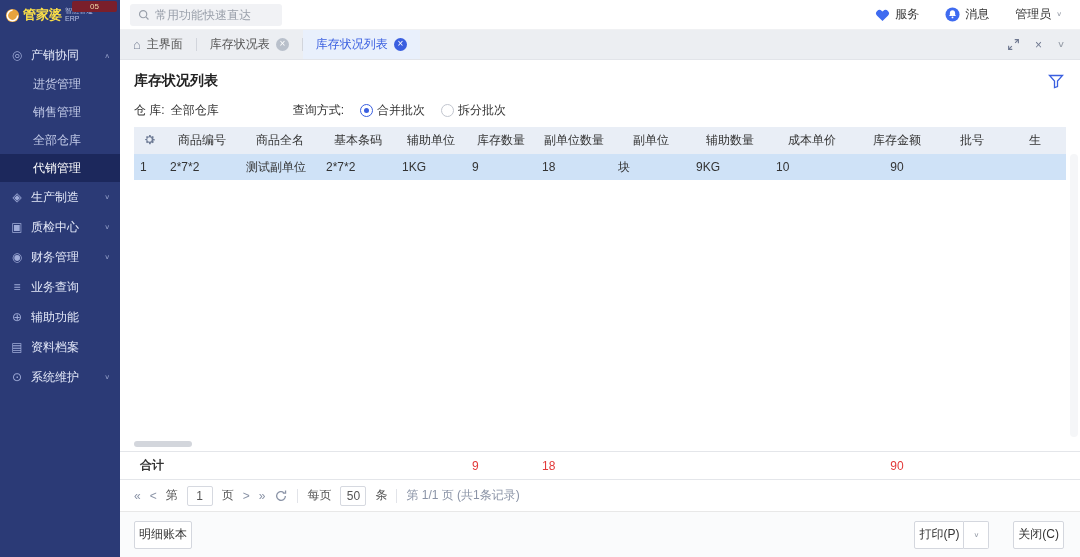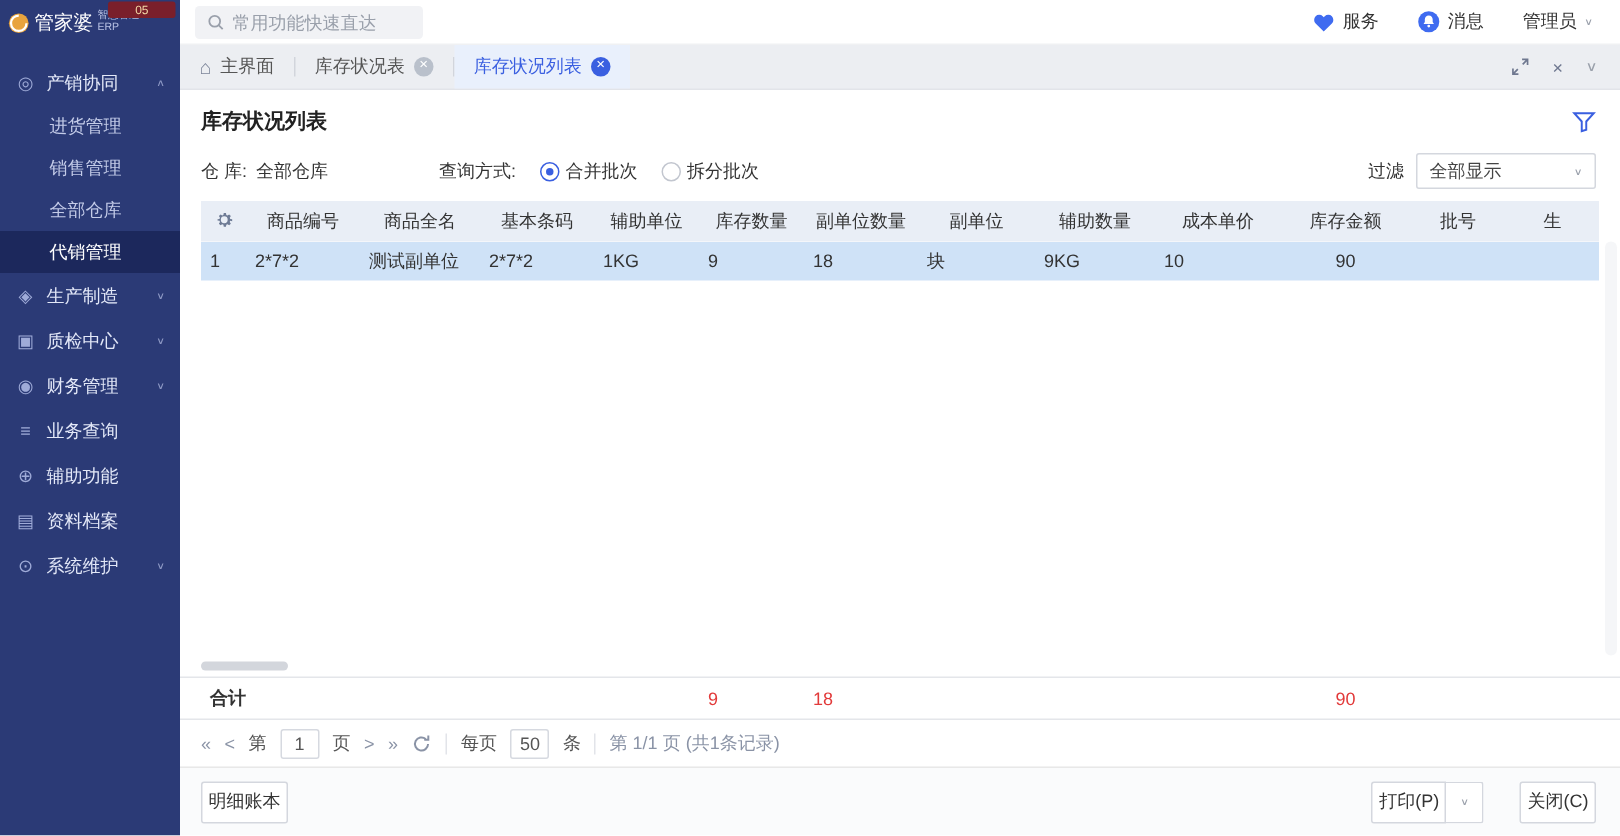--- a/index.html
+++ b/index.html
@@ -3,21 +3,21 @@
 <meta charset="utf-8">
 <style>
   *{box-sizing:border-box;margin:0;padding:0}
   html,body{width:1080px;height:557px;overflow:hidden}
   body{font-family:"Liberation Sans","DejaVu Sans",sans-serif;font-size:12px;color:#333;background:#fff}
   .app{display:flex;width:1080px;height:557px}
 
   
   .sidebar{width:120px;flex-shrink:0;background:var(--sidebar-bg,#2b3a76);color:#d5dbf0;display:flex;flex-direction:column}
   .logo{height:30px;display:flex;align-items:center;gap:3px;padding:0 5px;position:relative}
-  .logo-name{color:#ffffff;font-weight:normal;font-size:13px;white-space:nowrap}
+  .logo-name{color:#fde047;font-weight:bold;font-size:13px;white-space:nowrap}
   .logo-sub{color:#b9c2e4;font-size:7px;line-height:1.1;width:32px;white-space:normal}
   .logo-badge{position:absolute;top:1px;right:3px;background:#7a1f2b;color:#f2d9a6;font-size:8px;line-height:11px;padding:0 18px;border-radius:2px}
   .side-nav{padding-top:10px}
   .side-item{height:30px;display:flex;align-items:center;gap:7px;padding:0 10px;cursor:pointer;color:#e3e8f8}
   .side-icon{width:14px;text-align:center;font-size:12px;color:#9fabd8}
   .side-chev{margin-left:auto;font-size:8px;color:#8d98c4;transform:scaleY(.8)}
   .side-sub{height:28px;line-height:28px;padding-left:33px;color:#c3cbe8;cursor:pointer;white-space:nowrap}
   .side-sub.selected{background:#1c285c;color:#fff}
 
   
@@ -225,27 +225,20 @@
         <span class="q-gap"></span>
         <span>查询方式:</span>
         <label class="radio-item">
           <span class="radio checked"></span>
           <span>合并批次</span>
         </label>
         <label class="radio-item">
           <span class="radio"></span>
           <span>拆分批次</span>
         </label>
-        <div class="filter-right">
-          <span>过滤</span>
-          <div class="select-box">
-            <span>全部显示</span>
-            <span class="chev-sm">∨</span>
-          </div>
-        </div>
       </div>
 
       <div class="table-area">
         <table>
           <colgroup>
               <col style="width: 30px;">
               <col style="width: 76px;">
               <col style="width: 80px;">
               <col style="width: 76px;">
               <col style="width: 70px;">

